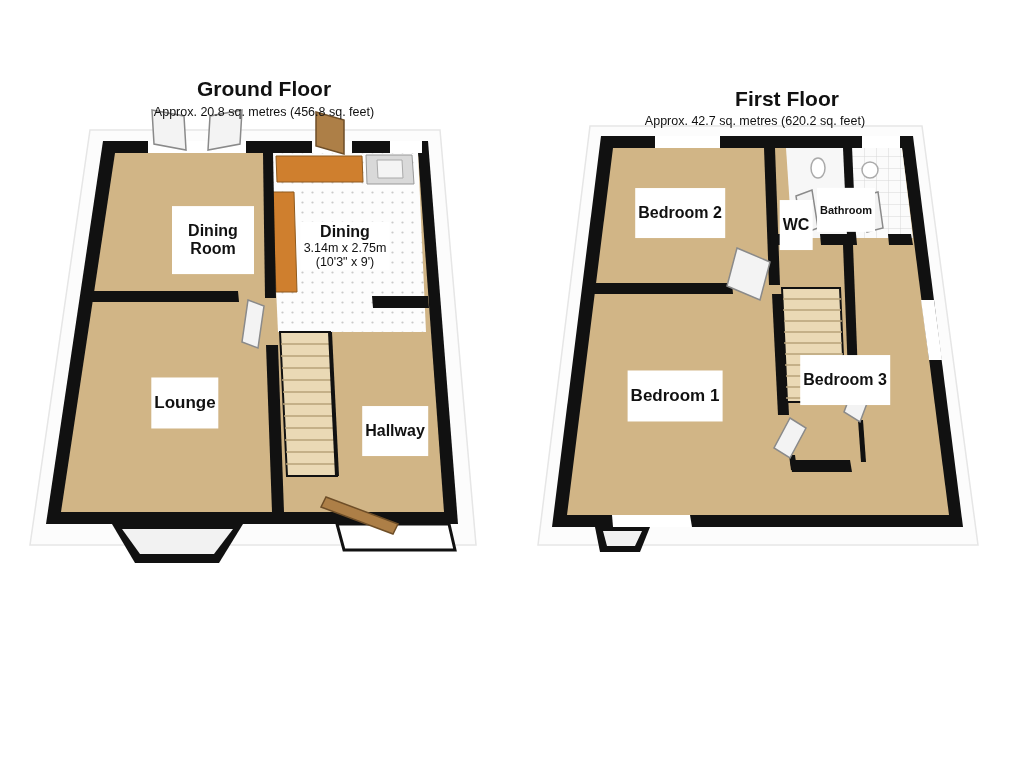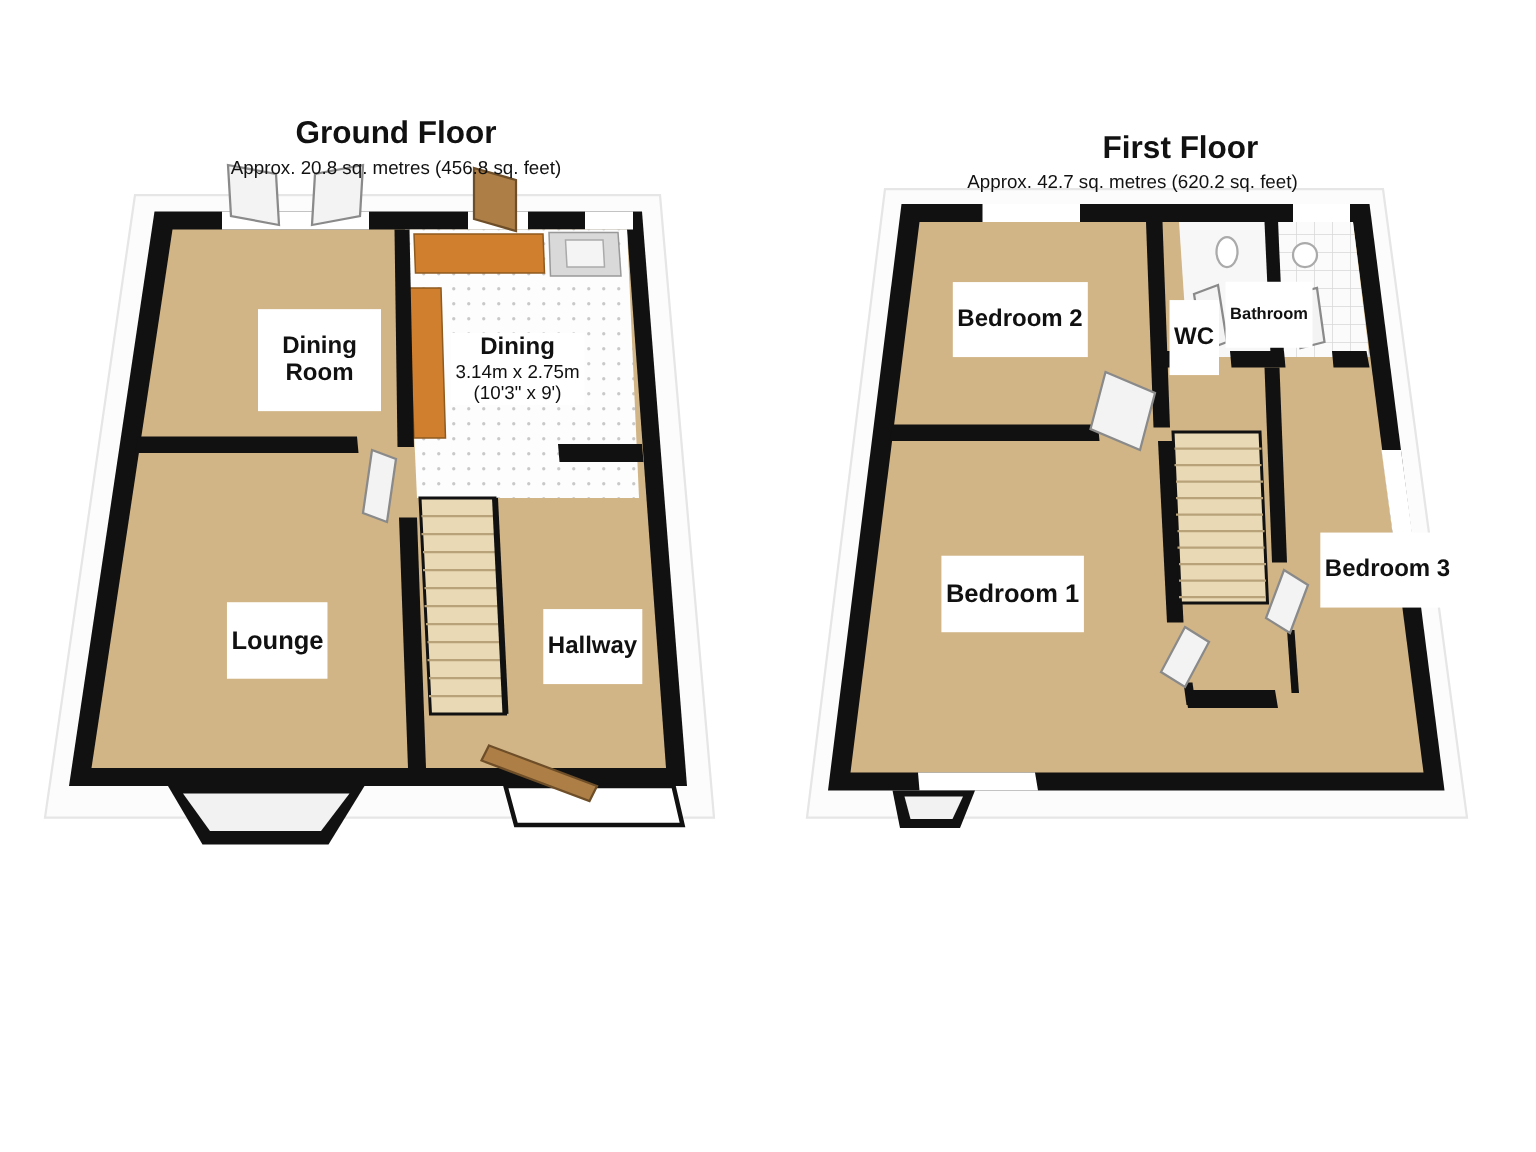--- a/index.html
+++ b/index.html
@@ -146,23 +146,23 @@
   <div class="subtitle" style="left:264px;top:112px;">Approx. 20.8 sq. metres (456.8 sq. feet)</div>
   <div class="title" style="left:755px;top:99px;margin-left:32px;">First Floor</div>
   <div class="subtitle" style="left:755px;top:121px;">Approx. 42.7 sq. metres (620.2 sq. feet)</div>
 
   <div class="lbl wrap" style="left:193px;top:240px;">Dining Room</div>
   <div class="kitchen-box" style="left:345px;top:246px;">
     <div class="kname">Dining</div>
     <div class="kdims">3.14m x 2.75m</div>
     <div class="kdims">(10'3" x 9')</div>
   </div>
-  <div class="lbl lbl-lg" style="left:185px;top:403px;margin-top:24px;">Lounge</div>
+  <div class="lbl lbl-lg" style="left:185px;top:403px;">Lounge</div>
   <div class="lbl" style="left:395px;top:431px;">Hallway</div>
 
   <div class="lbl" style="left:680px;top:213px;">Bedroom 2</div>
   <div class="lbl" style="left:796px;top:211px;margin-top:14px;">WC</div>
   <div class="lbl lbl-sm" style="left:846px;top:210px;">Bathroom</div>
   <div class="lbl lbl-lg" style="left:675px;top:396px;">Bedroom 1</div>
-  <div class="lbl" style="left:925px;top:380px;">Bedroom 3</div>
+  <div class="lbl" style="left:845px;top:380px;">Bedroom 3</div>
 
 
 </div>
 
 </body></html>

